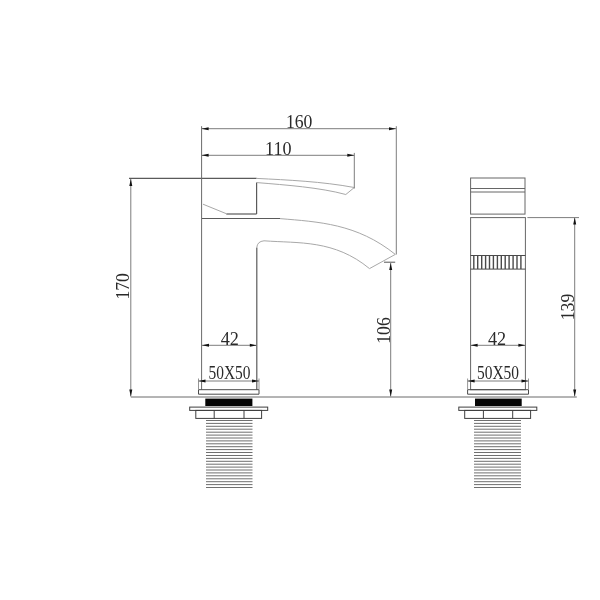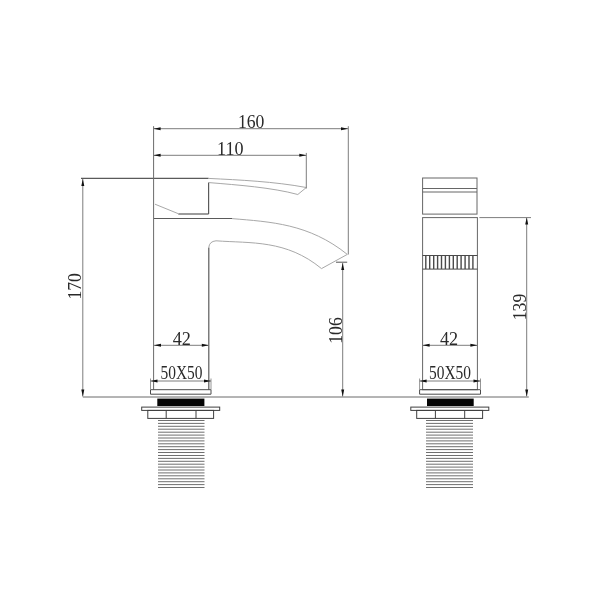--- a/index.html
+++ b/index.html
@@ -1,16 +1,16 @@
 <!DOCTYPE html>
 <html><head>
 <meta charset="utf-8">
 <style>
 html,body{margin:0;padding:0;background:#fff;}
-#wrap{width:492px;height:600px;position:relative;}
+#wrap{width:492px;height:600px;position:relative;margin-left:48px;}
 text{font-family:"Liberation Serif",serif;fill:#2a2a2a;}
 </style>
 </head>
 <body>
 <div id="wrap">
 <svg width="600" height="600" viewBox="0 0 600 600">
 
 <rect x="0" y="0" width="600" height="600" fill="#ffffff"></rect>
 
 <path d="M82.8 397H528.8" stroke="#6b6b6b" stroke-width="1" fill="none"></path>

